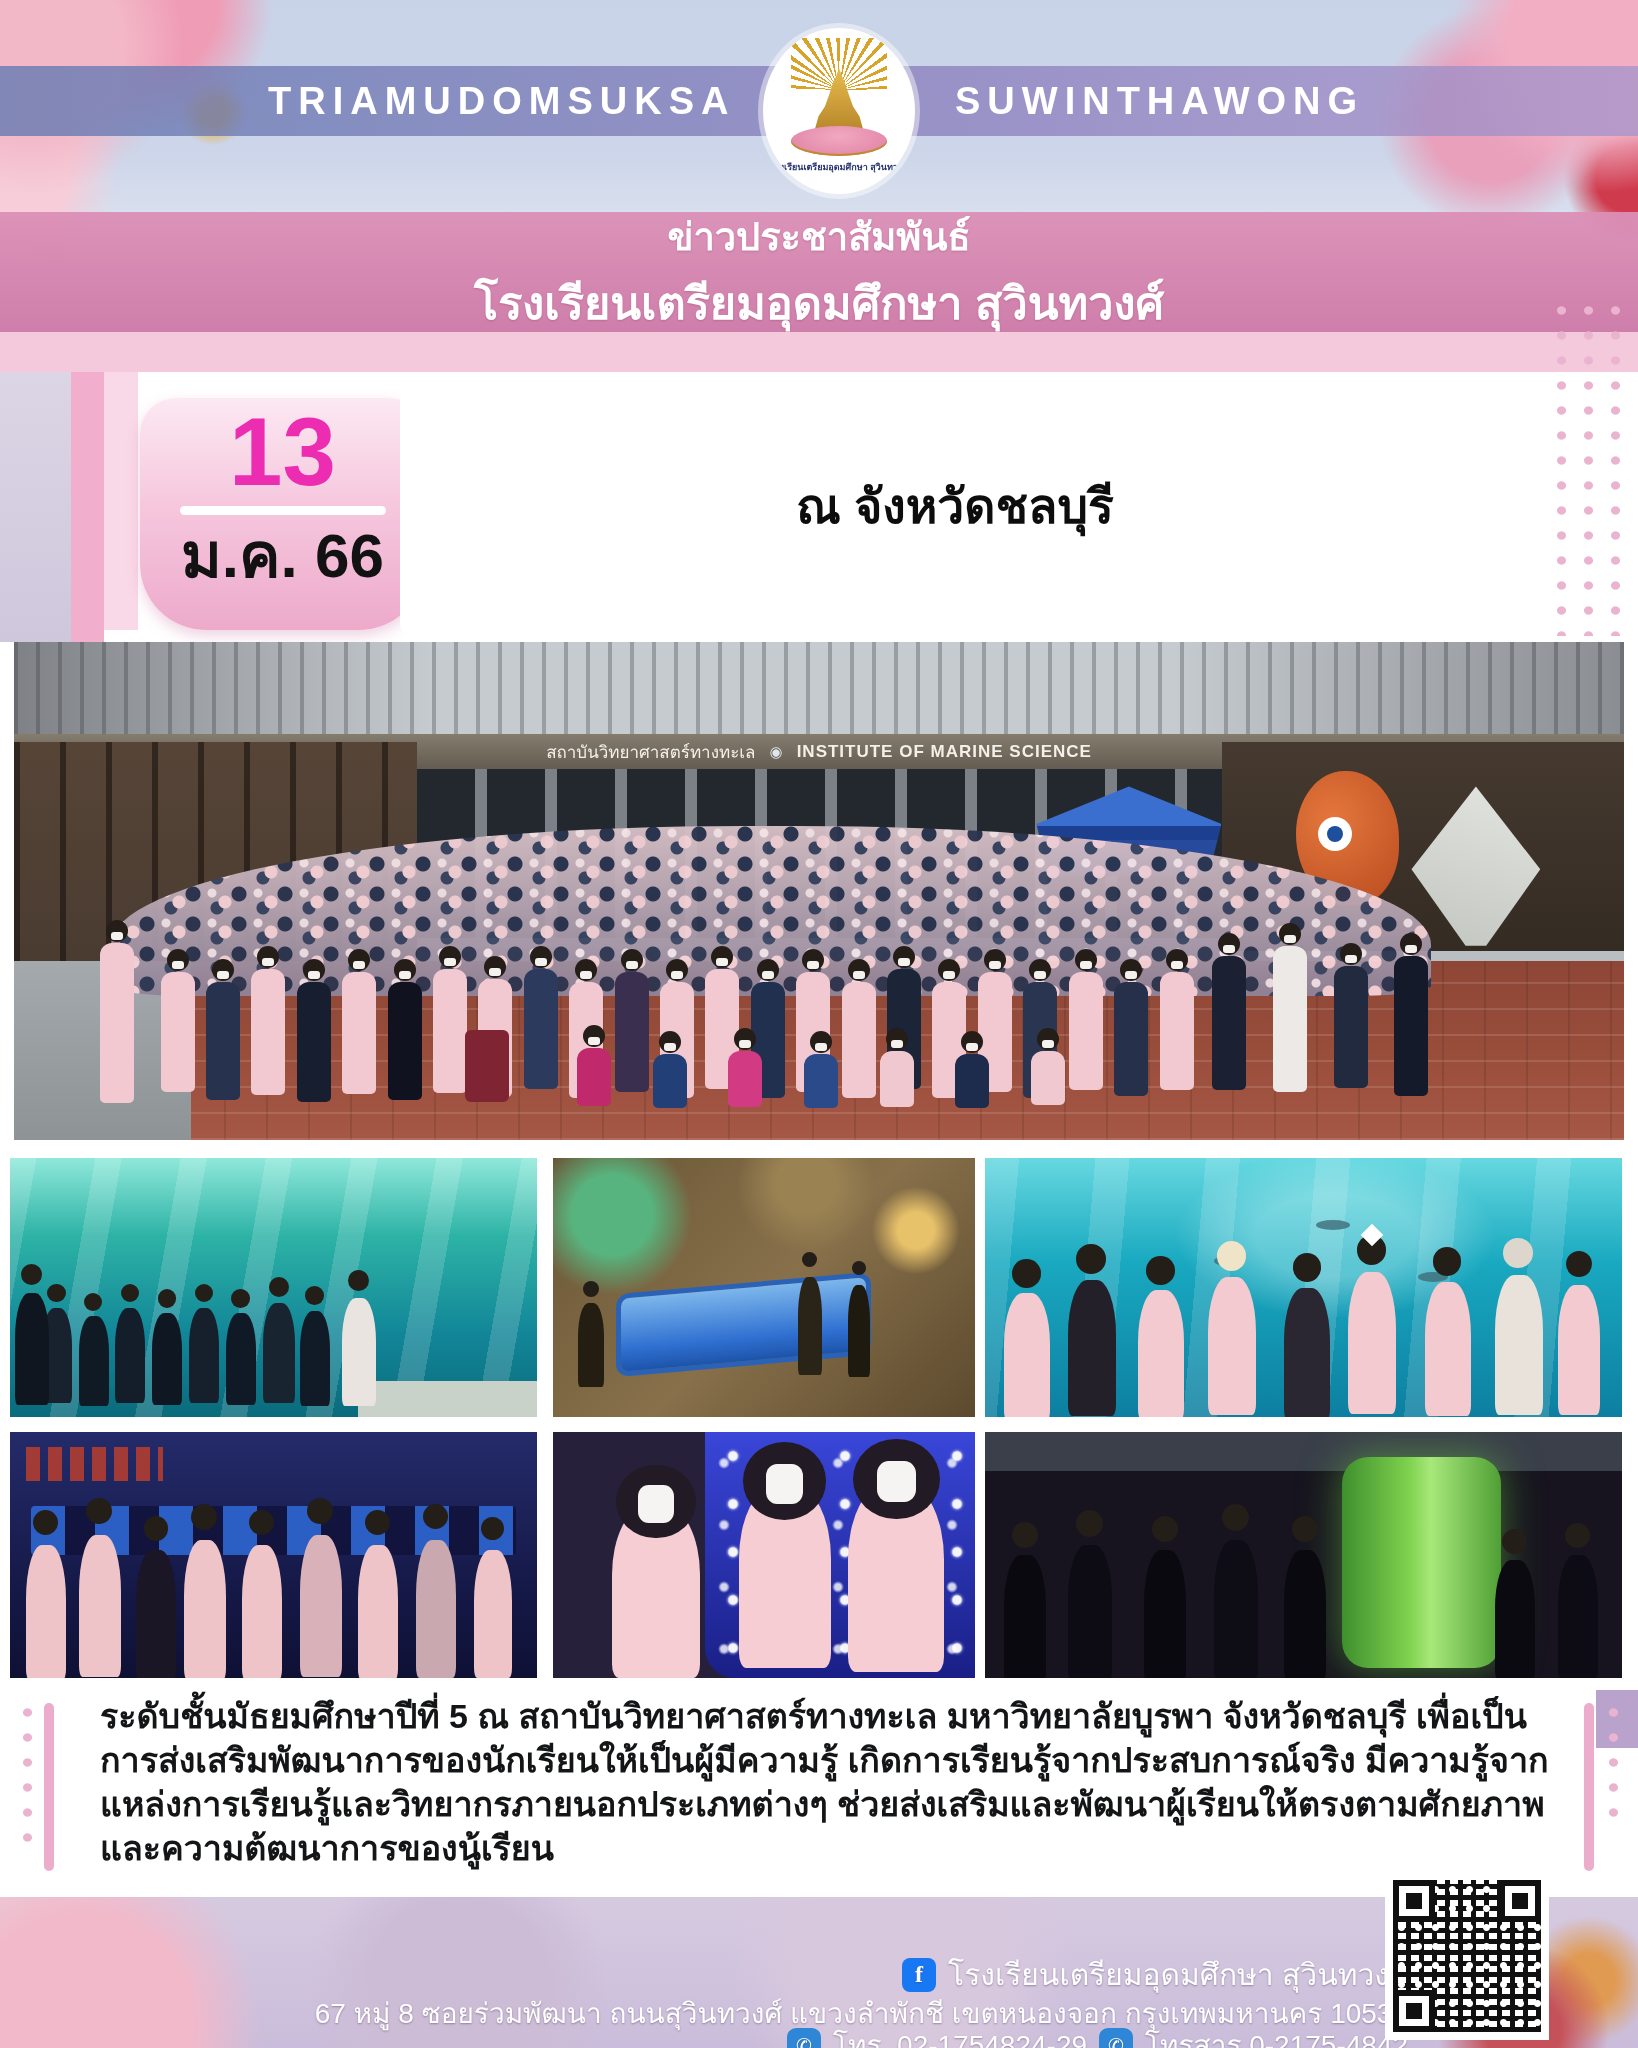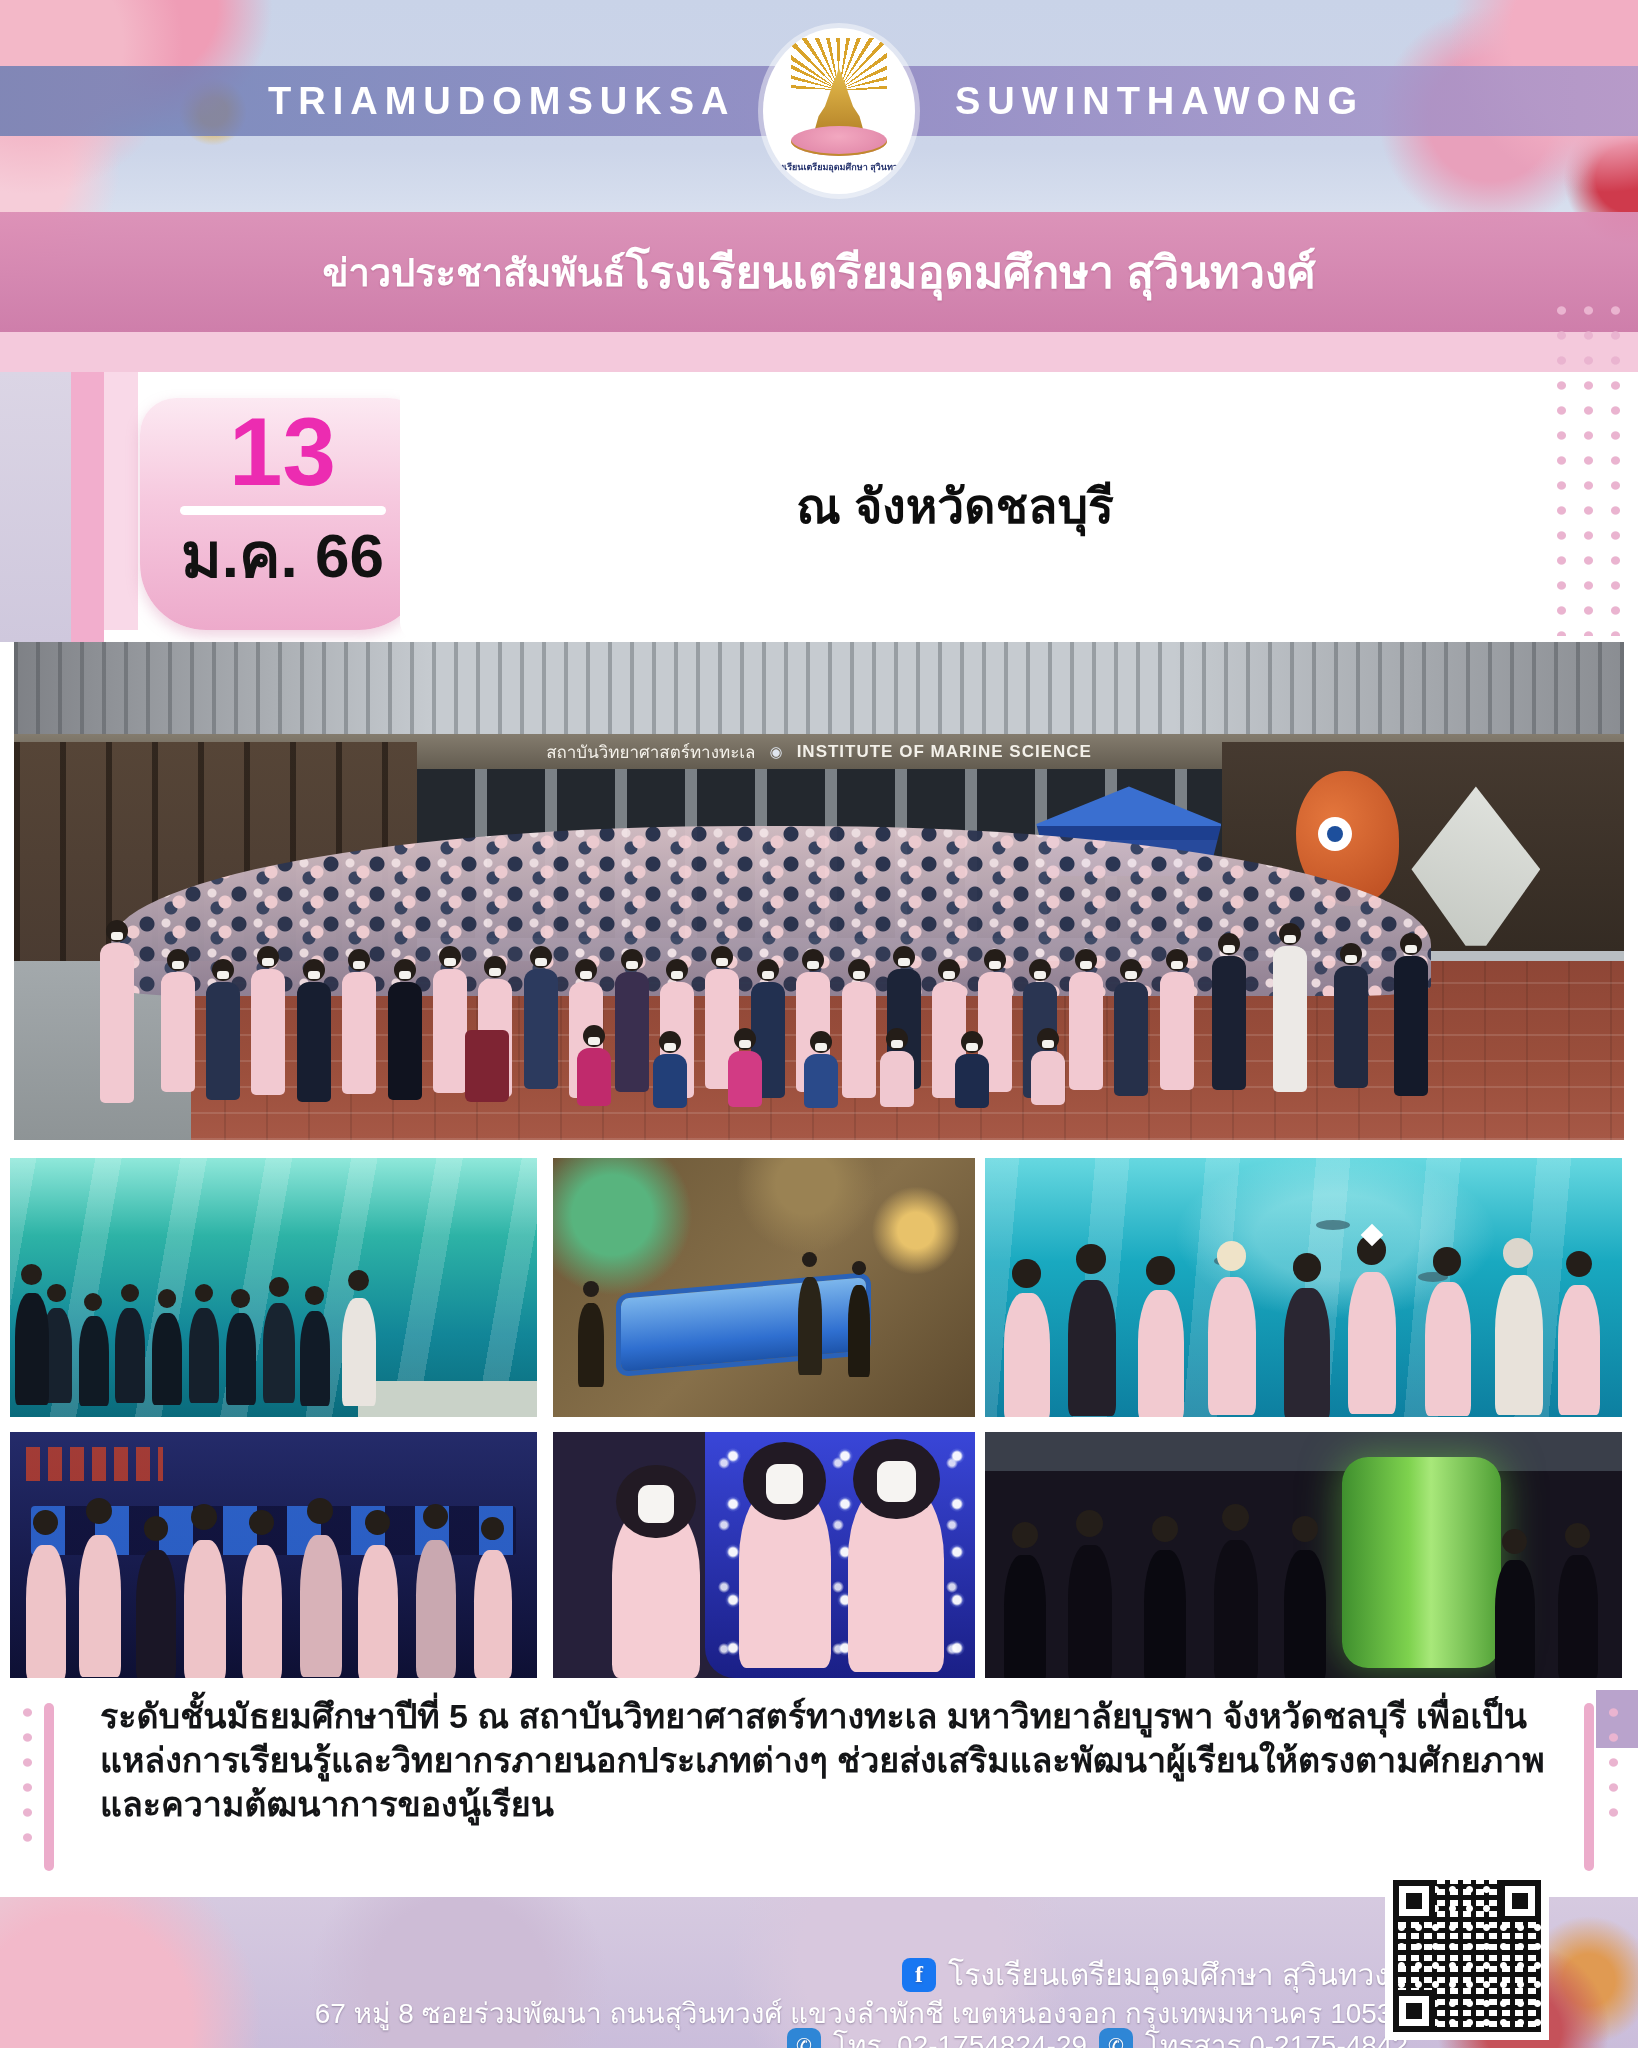--- a/index.html
+++ b/index.html
@@ -34,21 +34,21 @@
   .crown{position:absolute;left:50%;top:40px;width:64px;height:62px;transform:translateX(-50%);
     background:linear-gradient(180deg,#e7bd4d,#b8872b);
     clip-path:polygon(50% 0,55% 14%,60% 26%,65% 42%,72% 62%,82% 78%,88% 100%,12% 100%,18% 78%,28% 62%,35% 42%,40% 26%,45% 14%);}
   .cushion{position:absolute;left:50%;top:98px;width:96px;height:30px;transform:translateX(-50%);
     background:radial-gradient(ellipse at 50% 35%,#f2a8c0,#dd7fa3);border-radius:50%;
     box-shadow:0 -2px 0 #c08a2e inset;}
   .logo-caption{position:absolute;left:0;right:0;top:132px;text-align:center;
     color:#25336e;font-size:9px;font-weight:bold;}
   .rose-band{left:0;top:212px;width:1638px;height:120px;
     background:linear-gradient(180deg,rgba(220,143,182,.95),rgba(205,121,167,.95));
-    display:flex;flex-direction:row;align-items:center;justify-content:center;}
+    display:flex;flex-direction:column;align-items:center;justify-content:center;}
   .rose-line1{color:#fff;font-size:38px;font-weight:bold;text-shadow:0 1px 2px rgba(120,40,80,.25);}
   .rose-line2{color:#fff;font-size:45px;font-weight:bold;text-shadow:0 1px 2px rgba(120,40,80,.25);}
   .pink-strip{left:0;top:332px;width:1638px;height:40px;background:#f4c9dc;}
 
   
   .title-row{left:0;top:372px;width:1638px;height:270px;background:#fff;}
   .left-col{left:0;top:372px;width:71px;height:270px;background:linear-gradient(180deg,#dbd5e5,#cfc8dd);}
   .left-strip{left:71px;top:372px;width:33px;height:270px;background:#f2aecd;}
   .left-strip2{left:104px;top:372px;width:34px;height:258px;background:#f9d9e8;}
   .date-badge{left:140px;top:398px;width:285px;height:232px;border-radius:36px 36px 66px 66px;
@@ -375,20 +375,21 @@
       </div>
   </div>
 
   <div class="abs dots dots-left-body"></div>
   <div class="abs deco-bar bar-left"></div>
   <div class="abs deco-bar bar-right"></div>
   <div class="abs purple-square"></div>
   <div class="abs dots dots-right-body"></div>
   <div class="abs article">
     <div>ระดับชั้นมัธยมศึกษาปีที่ 5 ณ สถาบันวิทยาศาสตร์ทางทะเล มหาวิทยาลัยบูรพา จังหวัดชลบุรี เพื่อเป็น</div>
+    <div>การส่งเสริมพัฒนาการของนักเรียนให้เป็นผู้มีความรู้ เกิดการเรียนรู้จากประสบการณ์จริง มีความรู้จาก</div>
     <div>แหล่งการเรียนรู้และวิทยากรภายนอกประเภทต่างๆ ช่วยส่งเสริมและพัฒนาผู้เรียนให้ตรงตามศักยภาพ</div>
     <div>และความต้ฒนาการของนู้เรียน</div>
   </div>
 
   <div class="abs footer-bg"></div>
   <div class="foot-line fb-line">
     <span class="fb-icon">f</span>
     <span>โรงเรียนเตรียมอุดมศึกษา สุวินทวงศ์</span>
   </div>
   <div class="foot-line addr-line">

